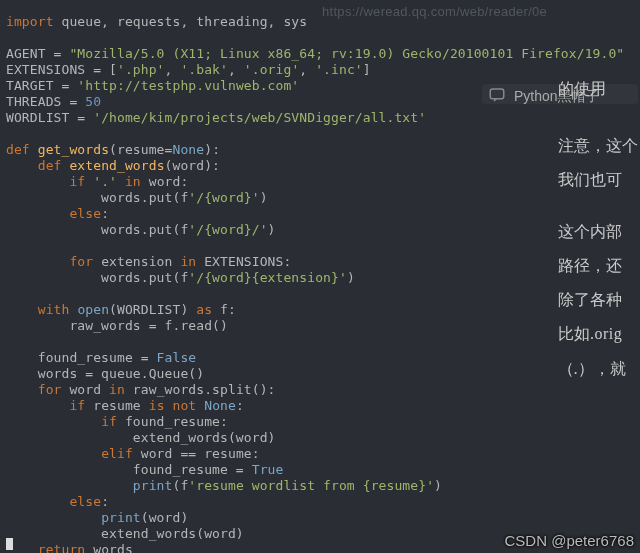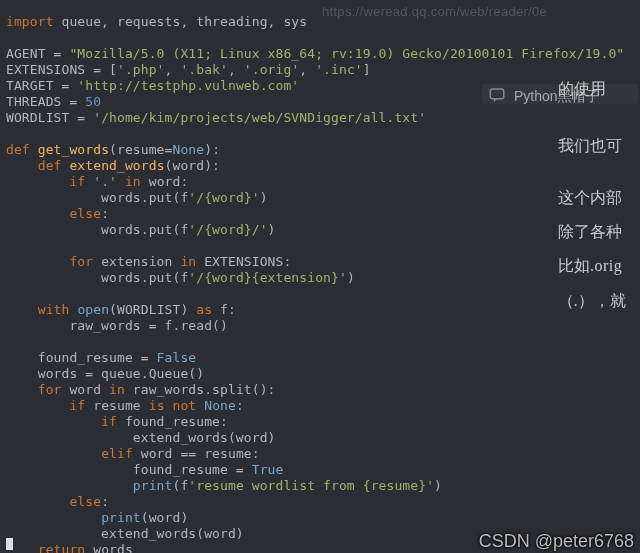--- a/index.html
+++ b/index.html
@@ -62,21 +62,21 @@
   .banner svg { flex: none; }
   .faded {
     color: #555a63;
   }
   .watermark {
     position: absolute;
     right: 6px;
     bottom: 4px;
     color: #bbb;
     font-family: sans-serif;
-    font-size: 18px;
+    font-size: 15px;
     text-shadow: 0 0 3px #000, 0 0 3px #000;
   }
   .cursor {
     position: absolute;
     left: 6px;
     bottom: 3px;
     width: 7px;
     height: 12px;
     background: #ddd;
   }
@@ -134,22 +134,24 @@
 <div class="banner">
   <svg width="18" height="18" viewBox="0 0 24 24">
       <rect x="3" y="4" width="18" height="13" rx="3" fill="none" stroke="#888" stroke-width="2"></rect>
       <path d="M8 20l3-3h1" stroke="#888" stroke-width="2" fill="none"></path>
     </svg>
   <span>Python黑帽子</span>
 </div>
 
 <div class="sidebar">
   <div style="height:48px;line-height:16px;padding-top:2px;">的使用</div>
+  <div>注意，这个</div>
   <div>我们也可</div>
   <div style="height:18px"></div>
   <div>这个内部</div>
+  <div>路径，还</div>
   <div>除了各种</div>
   <div><span>比如</span><span class="ital">.orig</span></div>
   <div><span>（</span><span class="mono">.</span><span>），就</span></div>
 </div>
 
 <div class="watermark">CSDN @peter6768</div>
 <div class="cursor"></div>
 
 </body></html>

